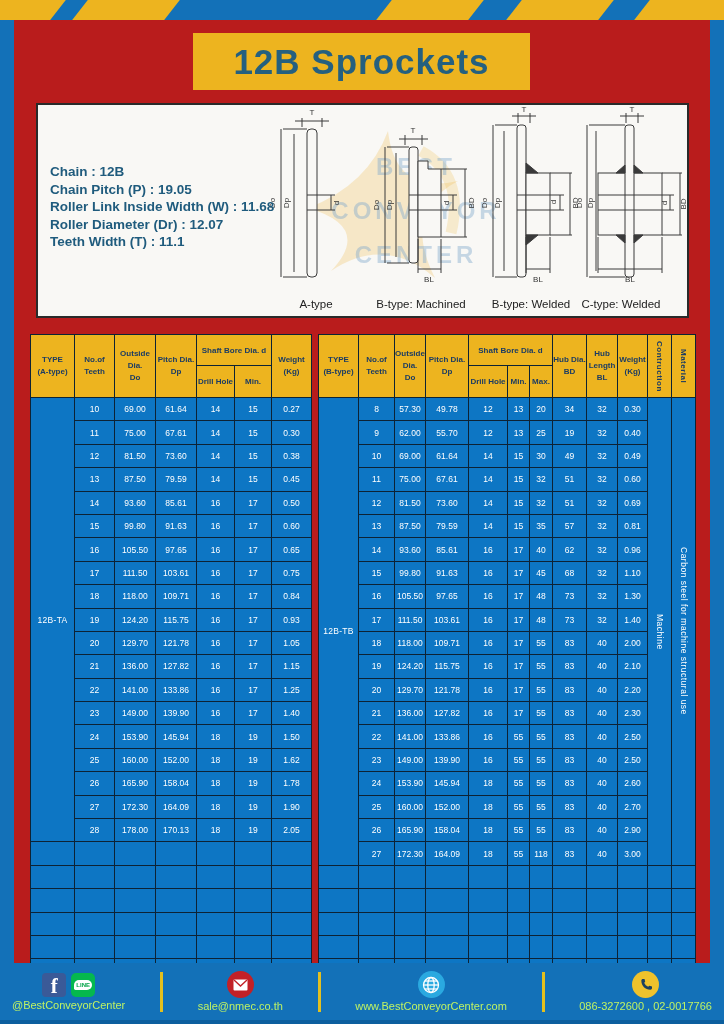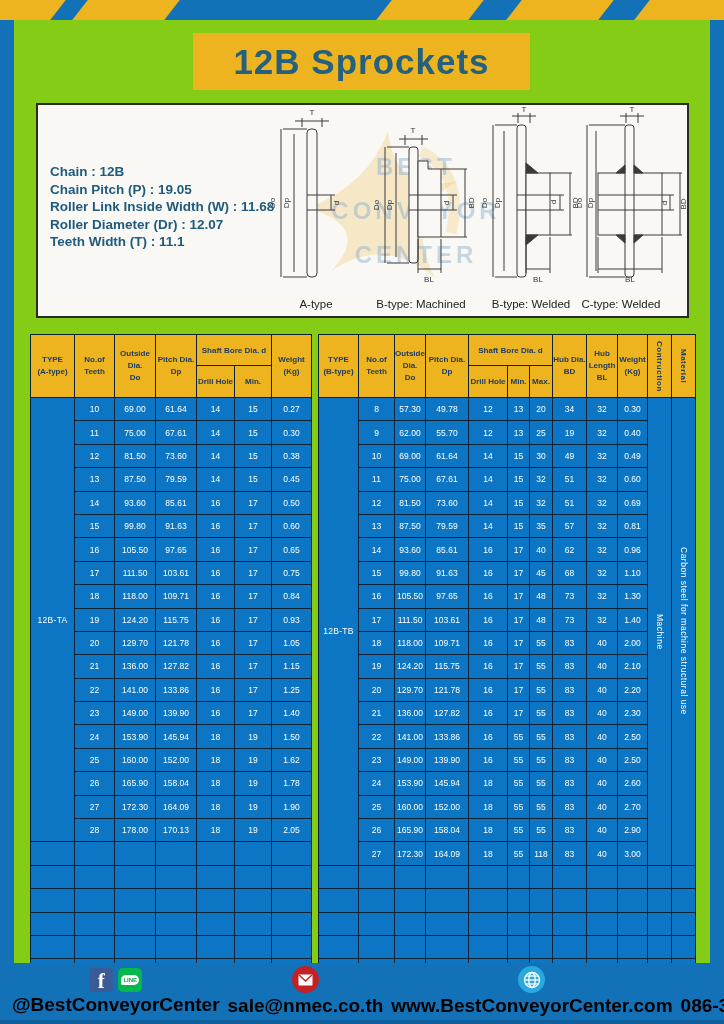--- a/index.html
+++ b/index.html
@@ -4,21 +4,21 @@
 <style>
   html,body{margin:0;padding:0;}
   body{font-family:"Liberation Sans",sans-serif;background:#888;}
   .page{position:relative;width:724px;height:1024px;background:#1371b8;overflow:hidden;margin:0 auto;}
 
   
   .topbar{position:absolute;top:0;left:0;right:0;height:20px;overflow:hidden;}
   .stripe{position:absolute;top:-3px;width:92px;height:26px;background:#edb41f;transform:skewX(-38deg);}
 
   
-  .white-area{position:absolute;top:20px;left:14px;right:14px;bottom:61px;background:#84cc16;}
+  .white-area{position:absolute;top:20px;left:14px;right:14px;bottom:61px;background:#b91c1c;}
 
   .title-box{position:absolute;left:179px;top:13px;width:337px;height:57px;background:#edb41f;
     display:flex;align-items:center;justify-content:center;color:#25607f;font-size:35px;font-weight:bold;letter-spacing:1px;}
 
   
   .spec-box{position:absolute;left:22px;top:83px;width:653px;height:215px;background:#f9f8f5;
     border:2px solid #2a2a2a;box-sizing:border-box;overflow:hidden;}
   .wm-star{position:absolute;left:255px;top:18px;width:215px;height:165px;z-index:1;}
   .wm-text{position:absolute;left:288px;top:40px;width:180px;z-index:1;text-align:center;
     color:#7fa8cc;opacity:0.42;font-weight:bold;font-size:24px;letter-spacing:4px;line-height:44px;}
@@ -43,21 +43,21 @@
   .type-cell{font-size:9px;letter-spacing:0.3px;}
   .vth{writing-mode:vertical-rl;font-size:8px;letter-spacing:0.5px;}
   .vcell{writing-mode:vertical-rl;font-size:7.5px;letter-spacing:0.5px;}
 
   
   .footer{position:absolute;left:0;right:0;bottom:0;height:61px;background:#1371b8;
     display:flex;align-items:center;justify-content:space-between;padding:2px 12px 6px 12px;box-sizing:border-box;}
   .footer:after{content:"";position:absolute;left:0;right:0;bottom:0;height:4px;background:#0d5f9e;}
   .f-sec{display:flex;flex-direction:column;align-items:center;justify-content:center;gap:2px;}
   .f-icons{display:flex;gap:5px;align-items:center;}
-  .f-text{color:#000000;font-weight:bold;font-size:19px;white-space:nowrap;}
+  .f-text{color:#bef264;font-weight:normal;font-size:11px;white-space:nowrap;}
   .f-div{width:3px;height:40px;background:#e3c01f;margin:0 4px;}
   .fb{width:24px;height:24px;background:#3a5a98;border-radius:4px;color:#fff;font-weight:bold;font-size:21px;
     display:flex;align-items:flex-end;justify-content:center;font-family:"Liberation Serif",serif;line-height:22px;}
   .line{width:24px;height:24px;background:#05b84e;border-radius:5px;display:flex;align-items:center;justify-content:center;}
   .line-bubble{background:#fff;border-radius:7px 7px 7px 2px;padding:2px 2px;font-size:6px;font-weight:bold;color:#05a54a;line-height:6px;}
   .circ{width:27px;height:27px;border-radius:50%;display:flex;align-items:center;justify-content:center;}
   .mail{background:#c22127;}
   .globe{background:#2aa9e0;}
   .phone{background:#efc22c;}
 </style>

